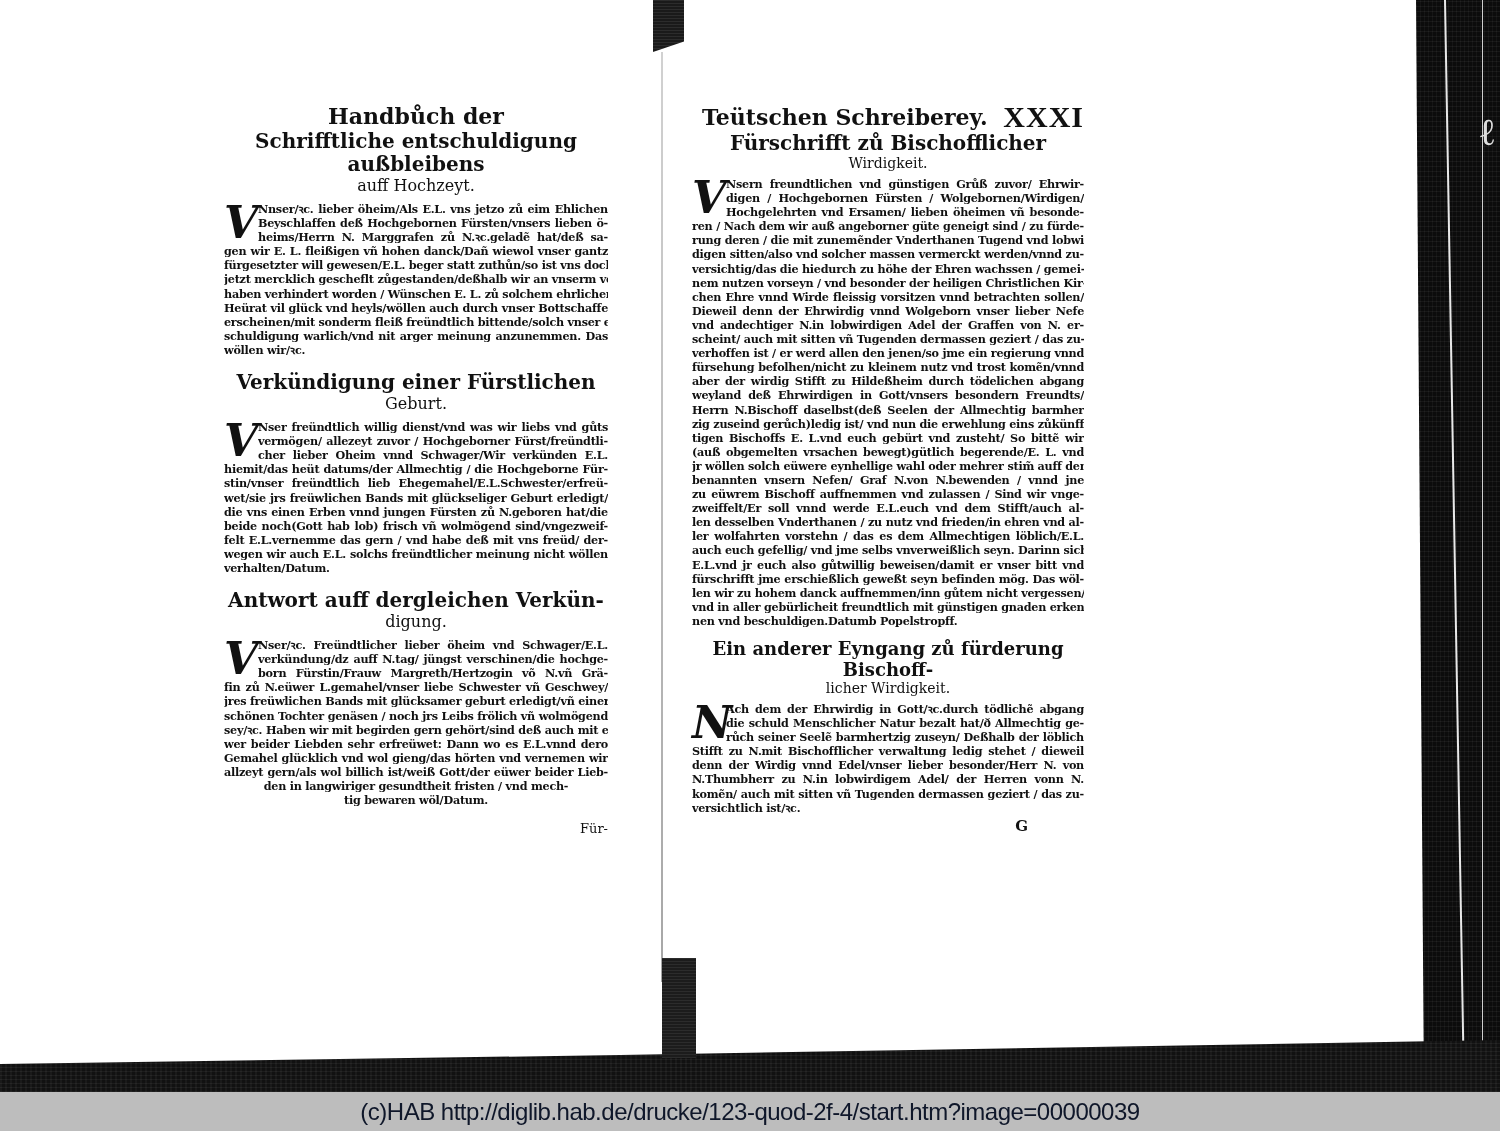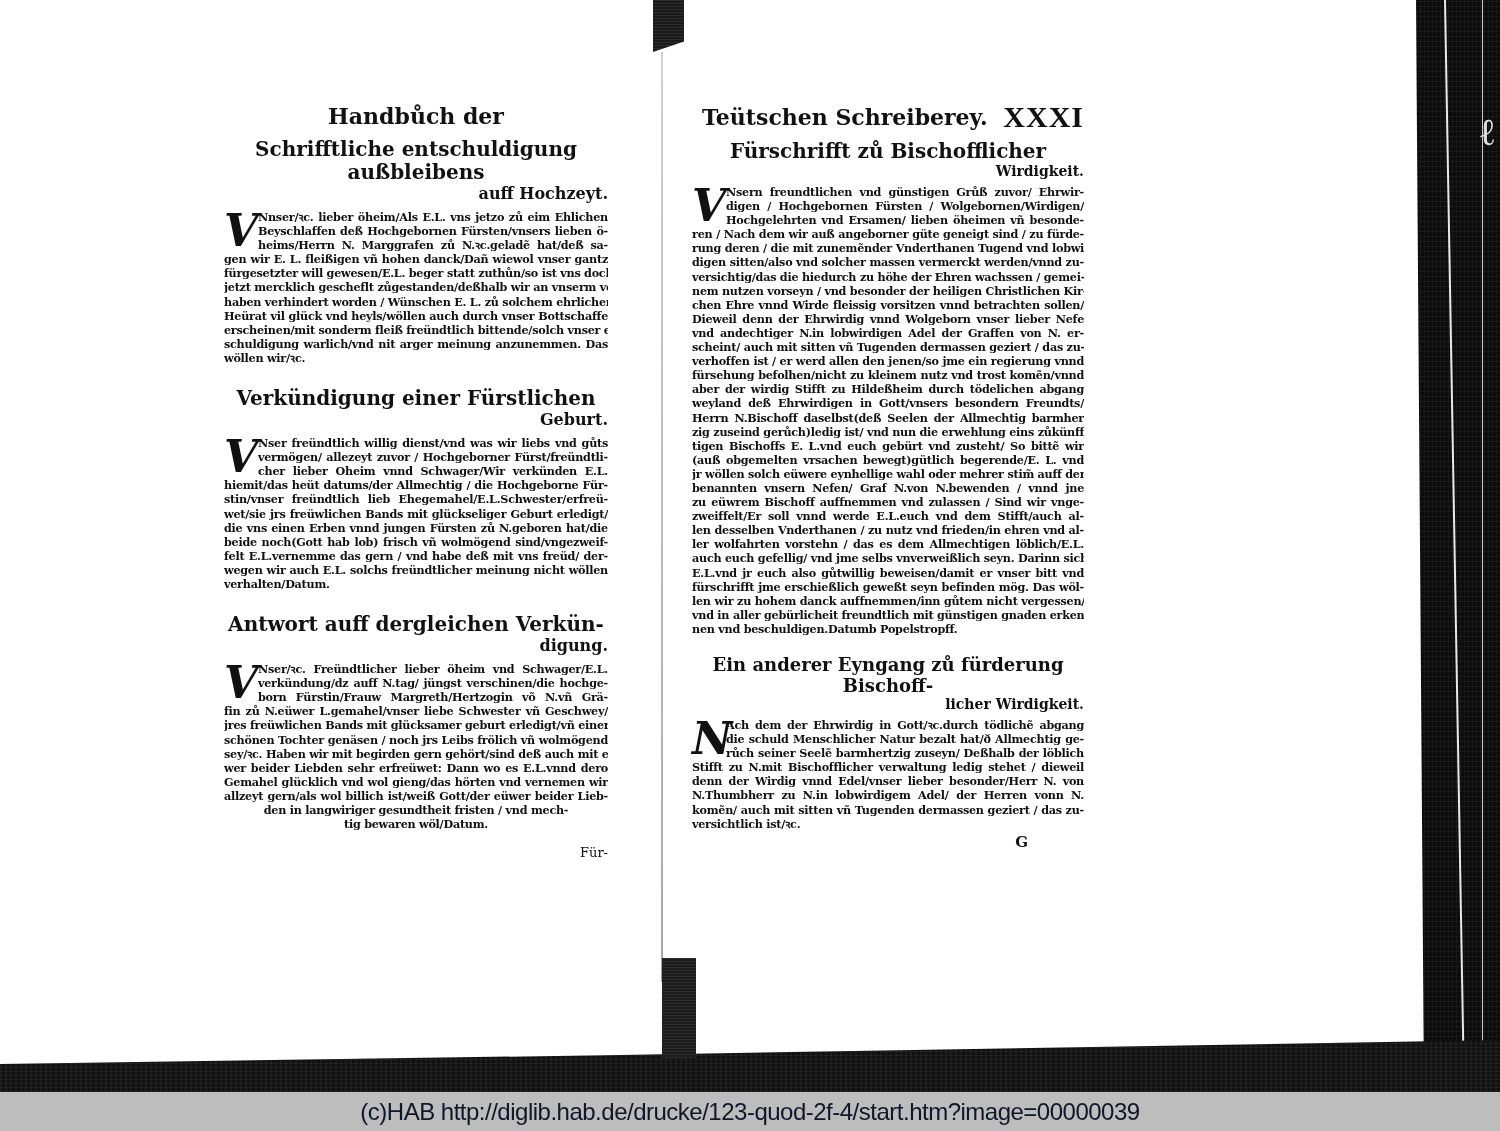--- a/index.html
+++ b/index.html
@@ -55,23 +55,23 @@
 
     
     .page { position: absolute; color: #111; }
     .page-left { left: 224px; top: 104px; width: 384px; }
     .page-right { left: 692px; top: 104px; width: 392px; }
 
     .running-head { text-align: center; font-weight: bold; font-size: 22px; line-height: 24px; }
     .running-head-right { position: relative; text-align: left; font-weight: bold; font-size: 22px; line-height: 26px; padding-left: 10px; }
     .folio { position: absolute; right: 0; top: 0; font-family: "Liberation Serif", serif; font-weight: bold; font-size: 30px; letter-spacing: 1px; }
 
-    .section-title { text-align: center; font-weight: bold; font-size: 20px; line-height: 23px; margin-top: 10px; }
+    .section-title { text-align: center; font-weight: bold; font-size: 20px; line-height: 23px; margin-top: 2px; }
     .section-title.small { font-size: 18px; line-height: 21px; }
-    .section-sub { text-align: right; font-weight: bold; font-size: 16px; line-height: 20px; }
+    .section-sub { text-align: center; font-weight: normal; font-size: 16px; line-height: 20px; }
     .section-sub.small { font-size: 14px; line-height: 16px; }
 
     .body-text {
       font-size: 11.2px; line-height: 14.1px; font-weight: bold; text-align: justify;
       letter-spacing: -0.25px; margin: 6px 0 0 0; position: relative;
     }
     .body-text .line { display: block; white-space: nowrap; overflow: hidden; text-align-last: justify; }
     .body-text .line.last { text-align-last: left; }
     .body-text .line.center { text-align: center; text-align-last: center; }
     .initial {

